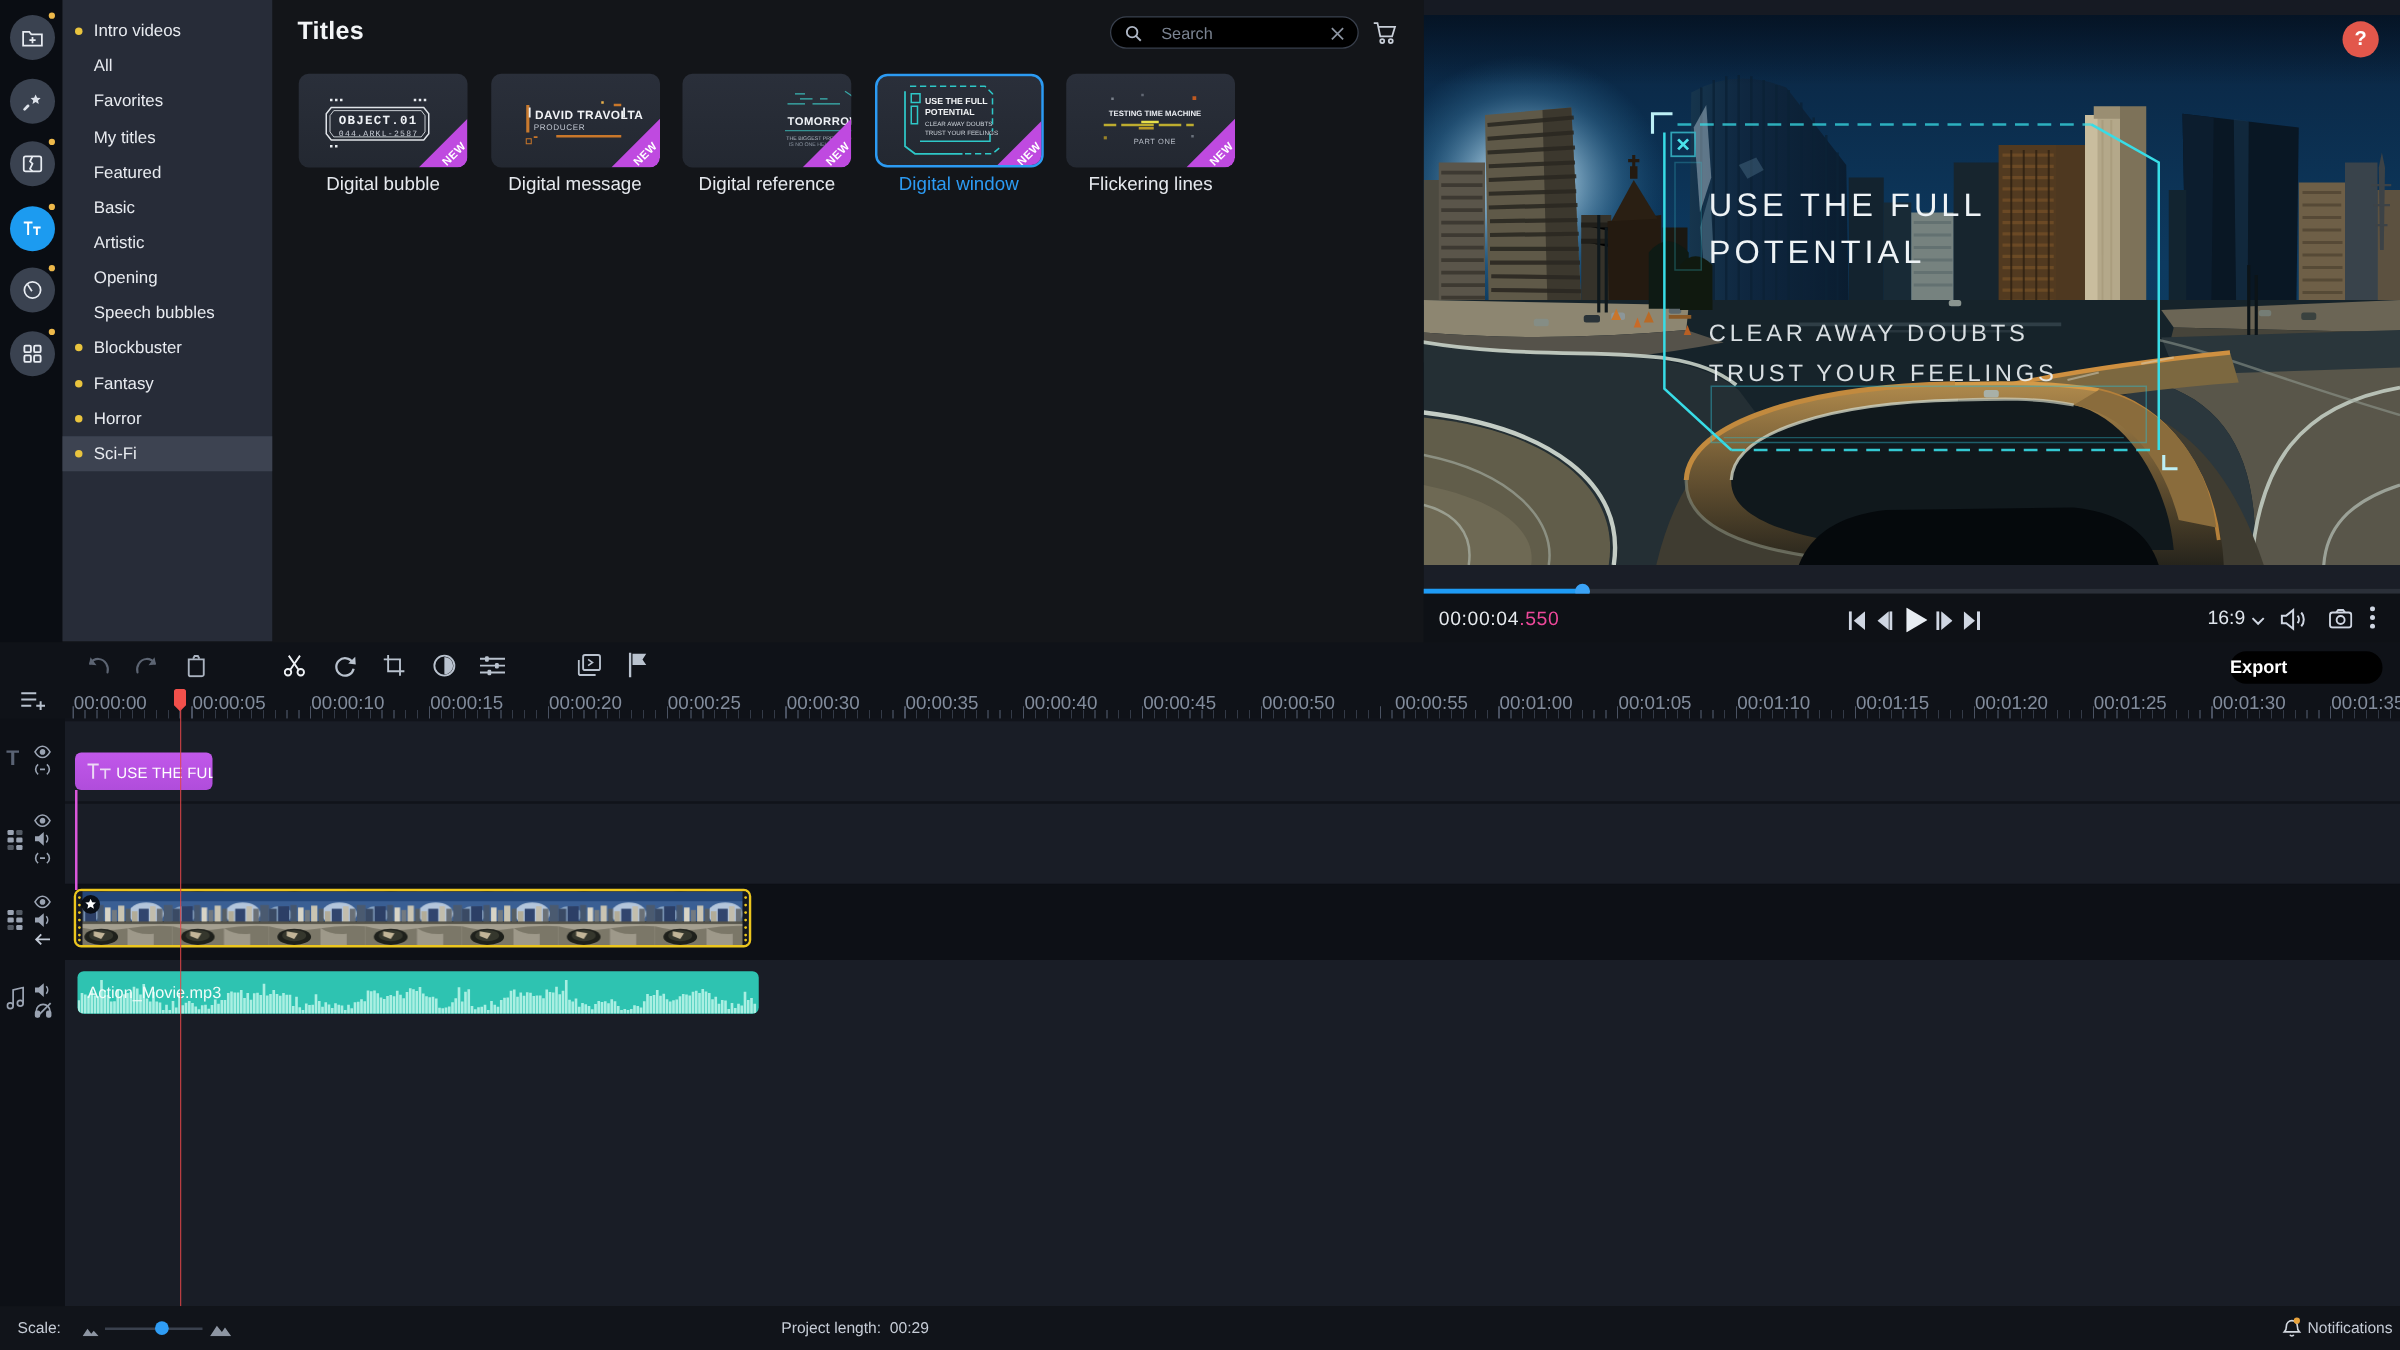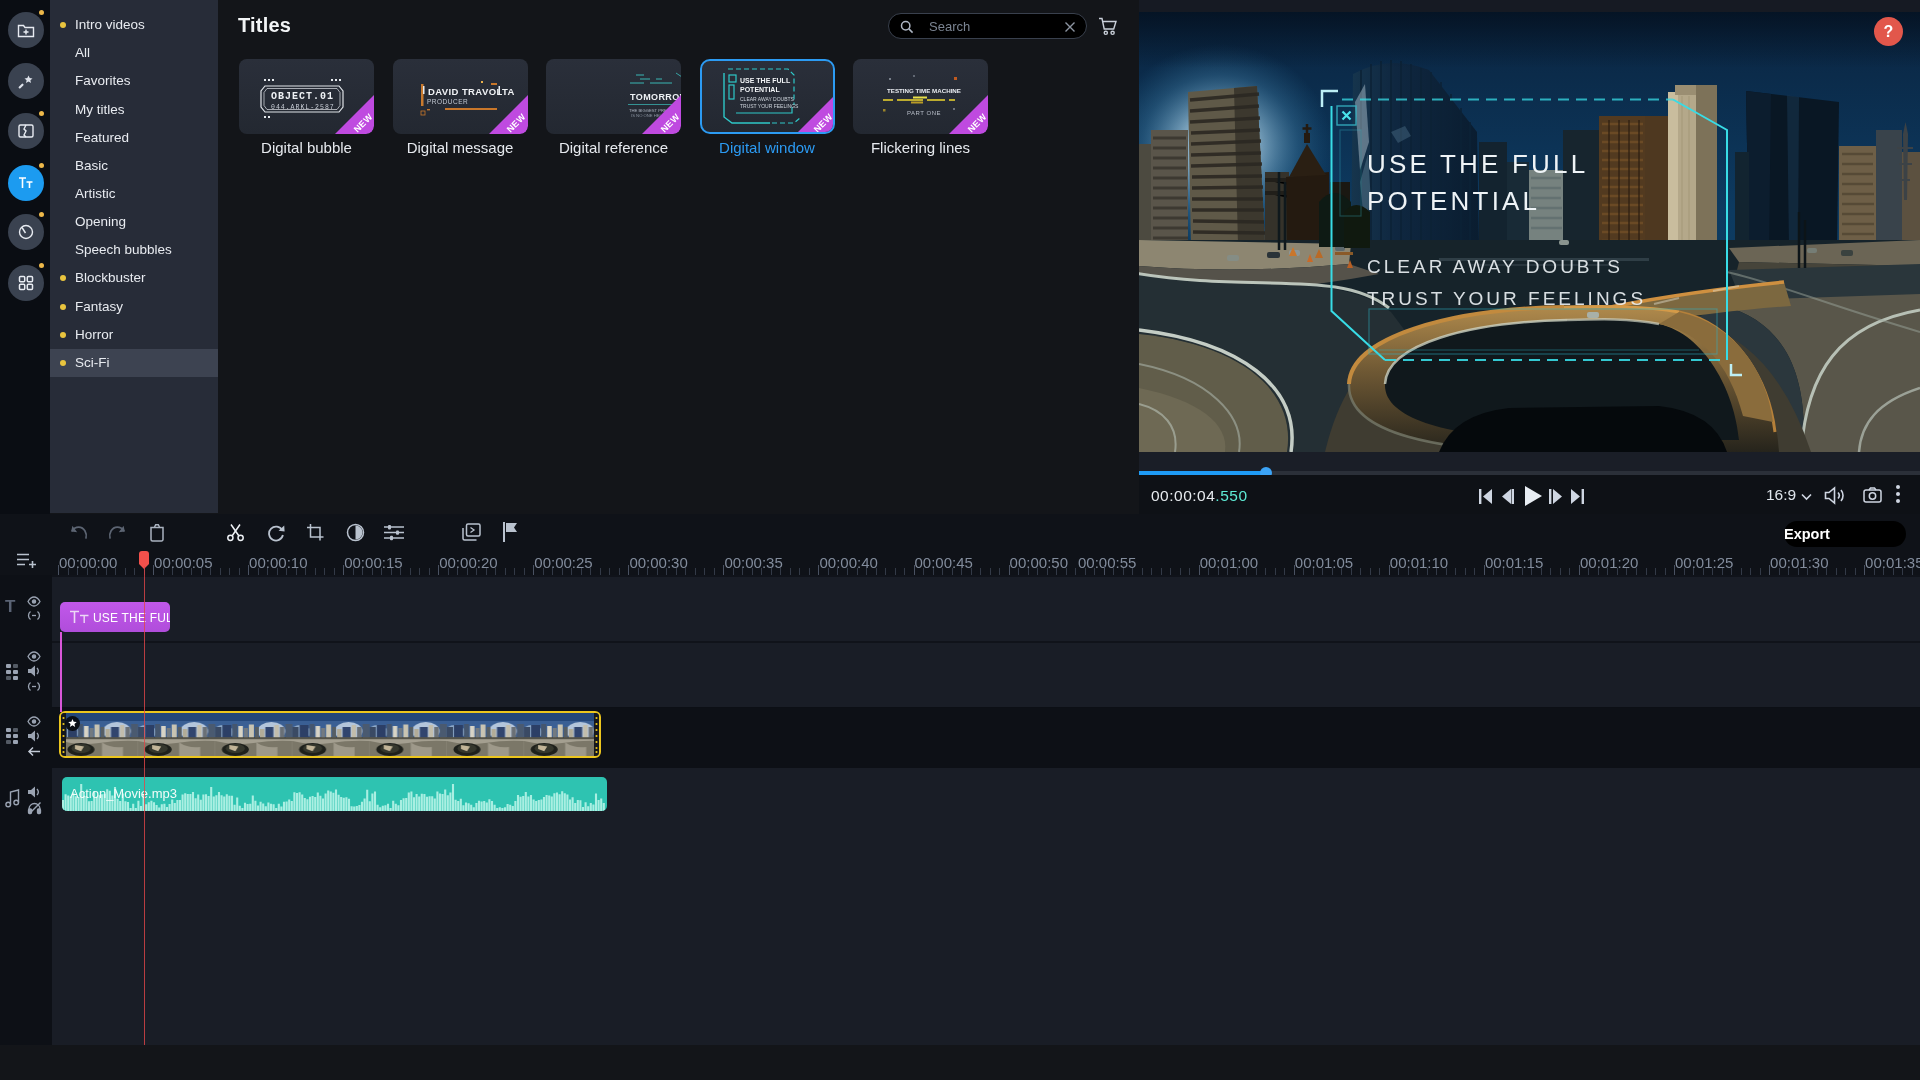--- a/index.html
+++ b/index.html
@@ -28,21 +28,21 @@
 
 #prevtop{left:1139px;top:0;width:781px;height:12px;background:#161a23;}
 #video{left:1139px;top:12px;width:781px;height:440px;}
 #help{left:1874px;top:17px;width:29px;height:29px;border-radius:50%;background:#e2574b;color:#fff;font-size:16px;font-weight:700;text-align:center;line-height:29px;}
 #prevgap{left:1139px;top:452px;width:781px;height:19px;background:#1a1e27;}
 #seek{left:1139px;top:471px;width:781px;height:4px;background:#2b3039;}
 #seekfill{left:1139px;top:471px;width:127px;height:4px;background:#1e9bf5;}
 #seekknob{left:1260px;top:467px;width:12px;height:12px;border-radius:50%;background:#3ba3f6;}
 #transport{left:1139px;top:475px;width:781px;height:39px;background:#0e1116;}
 #timecode{left:1151px;top:487px;font-size:15.5px;color:#e6eaee;letter-spacing:.5px;}
-#timecode .ms{color:#5eead4;}
+#timecode .ms{color:#ec4899;}
 
 #tlbar{left:0;top:514px;width:1920px;height:36px;background:#0f1218;}
 #export{left:1784px;top:521px;width:122px;height:26px;border-radius:13px;background:#000000;color:#fff;font-size:14.5px;font-weight:700;text-align:left;line-height:26px;}
 #ruler{left:0;top:550px;width:1920px;height:25px;background:#0f1218;}
 .rlab{position:absolute;top:4px;font-size:15px;color:#828c9c;}
 #ticks{left:0px;top:565px;width:1920px;height:10px;
 background-image:repeating-linear-gradient(to right,#4a5262 0px,#4a5262 1px,transparent 1px,transparent 95.06px),repeating-linear-gradient(to right,#333a47 0px,#333a47 1px,transparent 1px,transparent 9.506px);
 background-position:57.5px 0,57.5px 3px;background-size:1920px 10px,1920px 7px;background-repeat:no-repeat;}
 #trackhead{left:0;top:575px;width:52px;height:470px;background:#0d1016;}
 #trackarea{left:52px;top:575px;width:1868px;height:470px;background:#191d26;}
@@ -522,21 +522,21 @@
 <span class="rlab" style="left:154.1px;">00:00:05</span>
 <span class="rlab" style="left:249.1px;">00:00:10</span>
 <span class="rlab" style="left:344.2px;">00:00:15</span>
 <span class="rlab" style="left:439.2px;">00:00:20</span>
 <span class="rlab" style="left:534.3px;">00:00:25</span>
 <span class="rlab" style="left:629.4px;">00:00:30</span>
 <span class="rlab" style="left:724.4px;">00:00:35</span>
 <span class="rlab" style="left:819.5px;">00:00:40</span>
 <span class="rlab" style="left:914.5px;">00:00:45</span>
 <span class="rlab" style="left:1009.6px;">00:00:50</span>
-<span class="rlab" style="left:1078px;">00:00:55</span>
+<span class="rlab" style="left:1116px;">00:00:55</span>
 <span class="rlab" style="left:1199.7px;">00:01:00</span>
 <span class="rlab" style="left:1294.8px;">00:01:05</span>
 <span class="rlab" style="left:1389.8px;">00:01:10</span>
 <span class="rlab" style="left:1484.9px;">00:01:15</span>
 <span class="rlab" style="left:1580.0px;">00:01:20</span>
 <span class="rlab" style="left:1675.0px;">00:01:25</span>
 <span class="rlab" style="left:1770.1px;">00:01:30</span>
 <span class="rlab" style="left:1865.1px;">00:01:35</span>
 </div>
 <div class="abs" id="ticks"></div>
@@ -688,12 +688,30 @@
       </svg>
 <div style="position:absolute;left:4px;top:3px;width:15px;height:15px;border-radius:50%;background:rgba(8,10,14,.92);"></div>
 <svg style="position:absolute;left:7px;top:6px;" width="9" height="9" viewBox="0 0 10 10" fill="#fff">
         <path d="M5 0 l1.35 3.1 3.35.25 -2.55 2.2 .78 3.3 L5 7.05 2.07 8.85 l.78-3.3 L.3 3.35 l3.35-.25 z"></path>
       </svg></div>
 <div class="abs" id="audioclip"><svg width="545" height="34" viewBox="0 0 545 34">
         <path d="M1.0 34V23.1M3.6 34V17.3M6.2 34V18.5M8.8 34V19.5M11.4 34V15.4M14.0 34V19.3M16.6 34V19.9M19.2 34V7.0M21.8 34V15.4M24.4 34V19.0M27.0 34V24.2M29.6 34V24.0M32.2 34V14.1M34.8 34V20.0M37.4 34V18.3M40.0 34V17.3M42.6 34V16.7M45.2 34V12.3M47.8 34V13.7M50.4 34V18.6M53.0 34V10.1M55.6 34V21.7M58.2 34V24.1M60.8 34V16.4M63.4 34V24.2M66.0 34V24.9M68.6 34V31.0M71.2 34V26.8M73.8 34V31.0M76.4 34V23.8M79.0 34V29.0M81.6 34V17.7M84.2 34V27.2M86.8 34V25.2M89.4 34V23.7M92.0 34V25.3M94.6 34V28.1M97.2 34V30.4M99.8 34V27.2M102.4 34V26.8M105.0 34V30.0M107.6 34V26.9M110.2 34V22.6M112.8 34V25.9M115.4 34V23.0M118.0 34V22.9M120.6 34V17.4M123.2 34V16.2M125.8 34V17.0M128.4 34V17.0M131.0 34V15.0M133.6 34V21.3M136.2 34V17.4M138.8 34V22.8M141.4 34V17.5M144.0 34V17.2M146.6 34V19.0M149.2 34V9.9M151.8 34V19.4M154.4 34V18.2M157.0 34V15.0M159.6 34V18.2M162.2 34V19.6M164.8 34V17.3M167.4 34V18.8M170.0 34V18.8M172.6 34V27.8M175.2 34V20.4M177.8 34V28.7M180.4 34V31.0M183.0 34V25.7M185.6 34V27.0M188.2 34V26.7M190.8 34V18.4M193.4 34V23.8M196.0 34V28.4M198.6 34V24.8M201.2 34V26.5M203.8 34V29.3M206.4 34V25.5M209.0 34V26.7M211.6 34V27.3M214.2 34V31.0M216.8 34V26.8M219.4 34V29.6M222.0 34V24.7M224.6 34V24.4M227.2 34V22.4M229.8 34V24.0M232.4 34V15.3M235.0 34V16.0M237.6 34V15.3M240.2 34V17.6M242.8 34V20.9M245.4 34V22.2M248.0 34V19.8M250.6 34V19.0M253.2 34V20.0M255.8 34V15.5M258.4 34V18.7M261.0 34V21.5M263.6 34V16.5M266.2 34V13.6M268.8 34V14.4M271.4 34V15.8M274.0 34V12.6M276.6 34V17.7M279.2 34V19.9M281.8 34V20.7M284.4 34V20.3M287.0 34V21.7M289.6 34V29.2M292.2 34V29.5M294.8 34V28.9M297.4 34V28.1M300.0 34V24.8M302.6 34V21.5M305.2 34V12.7M307.8 34V24.2M310.4 34V16.4M313.0 34V14.4M315.6 34V27.7M318.2 34V30.3M320.8 34V28.7M323.4 34V28.3M326.0 34V26.7M328.6 34V31.0M331.2 34V23.8M333.8 34V26.8M336.4 34V28.3M339.0 34V22.9M341.6 34V21.2M344.2 34V20.9M346.8 34V15.5M349.4 34V14.5M352.0 34V20.3M354.6 34V16.9M357.2 34V19.6M359.8 34V16.8M362.4 34V17.1M365.0 34V19.8M367.6 34V19.3M370.2 34V19.3M372.8 34V21.5M375.4 34V14.5M378.0 34V16.5M380.6 34V17.0M383.2 34V12.4M385.8 34V18.3M388.4 34V15.6M391.0 34V7.0M393.6 34V22.7M396.2 34V24.1M398.8 34V21.7M401.4 34V28.3M404.0 34V25.4M406.6 34V26.3M409.2 34V27.8M411.8 34V30.3M414.4 34V26.1M417.0 34V23.7M419.6 34V24.5M422.2 34V23.9M424.8 34V25.5M427.4 34V22.3M430.0 34V23.9M432.6 34V27.7M435.2 34V31.0M437.8 34V30.2M440.4 34V31.0M443.0 34V30.2M445.6 34V27.1M448.2 34V27.8M450.8 34V28.9M453.4 34V24.0M456.0 34V18.1M458.6 34V19.7M461.2 34V18.9M463.8 34V14.9M466.4 34V19.5M469.0 34V17.9M471.6 34V22.4M474.2 34V24.1M476.8 34V23.1M479.4 34V22.5M482.0 34V19.9M484.6 34V18.1M487.2 34V18.5M489.8 34V19.4M492.4 34V16.3M495.0 34V15.6M497.6 34V17.3M500.2 34V14.2M502.8 34V16.2M505.4 34V17.4M508.0 34V22.4M510.6 34V20.3M513.2 34V26.0M515.8 34V23.0M518.4 34V23.3M521.0 34V30.1M523.6 34V25.3M526.2 34V29.3M528.8 34V26.0M531.4 34V27.4M534.0 34V16.4M536.6 34V22.9M539.2 34V21.4M541.8 34V26.0" stroke="#a9efe2" stroke-width="2.1" fill="none"></path>
       </svg><div class="lbl">Action_Movie.mp3</div></div>
 <div class="abs" id="playheadflag"></div>
 <div class="abs" id="playheadline"></div>
+<div class="abs" id="status">
+<span class="stxt" style="left:14px;">Scale:</span>
+<svg style="position:absolute;left:66px;top:16px;" width="13" height="8" viewBox="0 0 13 8" fill="#8d95a2">
+        <path d="M0 8 L4 2 L7 6 L9 3.5 L13 8 z"></path>
+      </svg>
+<div style="position:absolute;left:84px;top:16.5px;width:78px;height:2px;background:#3a414e;"></div>
+<div style="position:absolute;left:124px;top:12px;width:11px;height:11px;border-radius:50%;background:#2f9df5;"></div>
+<svg style="position:absolute;left:168px;top:13px;" width="17" height="11" viewBox="0 0 17 11" fill="#8d95a2">
+        <path d="M0 11 L5.5 2.5 L9.5 7.5 L12 4 L17 11 z"></path>
+      </svg>
+<span class="stxt" style="left:625px;">Project length:&nbsp; 00:29</span>
+<svg style="position:absolute;left:1826px;top:10px;" width="15" height="15" viewBox="0 0 15 15" fill="none" stroke="#d3d8e0" stroke-width="1.3">
+        <path d="M7.5 1.5 a4.4 4.4 0 0 1 4.4 4.4 c0 3.2 1.6 4.6 1.6 4.6 H1.5 c0 0 1.6-1.4 1.6-4.6 A4.4 4.4 0 0 1 7.5 1.5 z"></path>
+        <path d="M6 12.8 a1.6 1.6 0 0 0 3 0"></path>
+      </svg>
+<div style="position:absolute;left:1835px;top:9px;width:5px;height:5px;border-radius:50%;background:#e8a33d;"></div>
+<span class="stxt" style="left:1846px;">Notifications</span>
+</div>
 </div>
 </body></html>

